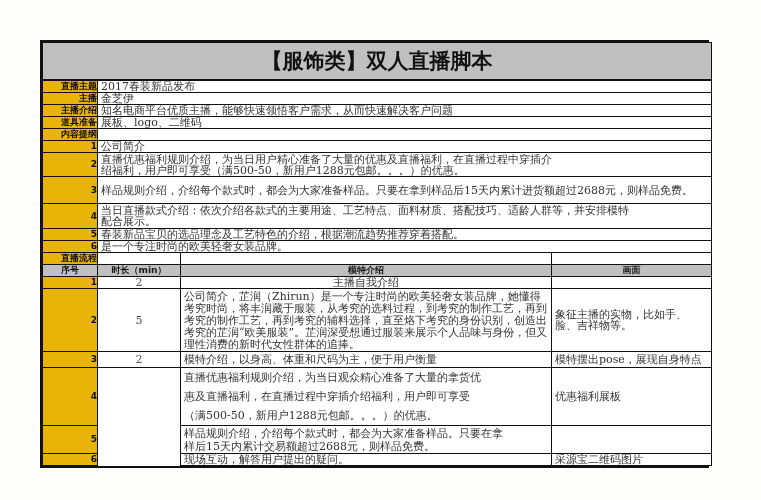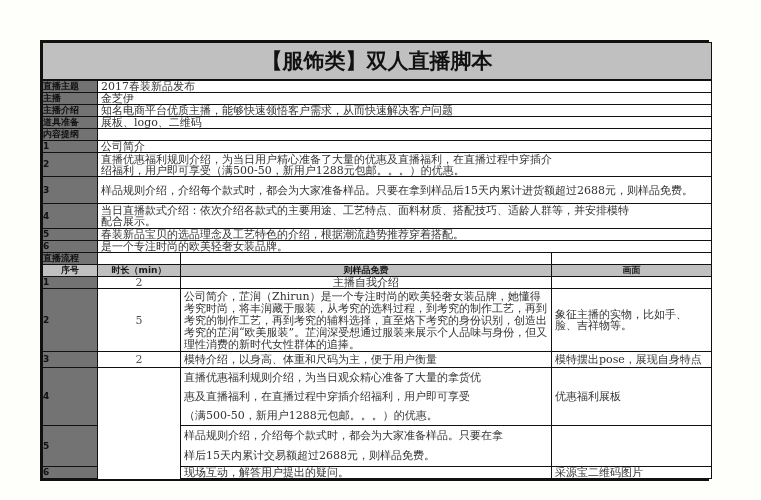--- a/index.html
+++ b/index.html
@@ -7,21 +7,21 @@
       width: 761px; height: 500px; background: #fefefb; position: relative; overflow: hidden;
       font-family: "DejaVu Serif", "Liberation Serif", serif; color: #1a1a1a;
     }
     .sheet {
       position: absolute; left: 40px; top: 40px; width: 669px;
       border: 2px solid #111; box-sizing: border-box; background: #fff;
     }
     table { border-collapse: collapse; width: 100%; table-layout: fixed; }
     td { border: 1.5px solid #111; padding: 0 3px; font-size: 11px; line-height: 11px; vertical-align: middle; overflow: hidden; white-space: nowrap; }
     .title-cell { background: #c0c0c0; height: 36px; text-align: center; font-family: "DejaVu Sans", "Liberation Sans", sans-serif; font-size: 21px; font-weight: bold; color: #111; border-bottom: 2px solid #111; }
-    .lbl { background: #737373; text-align: left; font-family: "DejaVu Sans", "Liberation Sans", sans-serif; font-weight: bold; font-size: 9px; color: #111; padding: 0; }
+    .lbl { background: #eab308; text-align: right; font-family: "DejaVu Sans", "Liberation Sans", sans-serif; font-weight: bold; font-size: 9px; color: #111; padding: 0; }
     .val { background: #fff; color: #333; }
     .wrap { white-space: normal; }
     .center { text-align: center; }
     .hdr { background: #c0c0c0; text-align: center; font-family: "DejaVu Sans", "Liberation Sans", sans-serif; font-weight: bold; font-size: 9px; }
     .noborder-bottom { border-bottom: none; }
     .grey-txt { color: #555; }
   </style>
 </head>
 <body>
 
@@ -86,21 +86,21 @@
 
     <tr style="height:12px">
       <td class="lbl">直播流程</td>
       <td class="val"></td>
       <td class="val"></td>
       <td class="val"></td>
     </tr>
     <tr style="height:12px">
       <td class="hdr">序号</td>
       <td class="hdr">时长（min）</td>
-      <td class="hdr">则样品免费</td>
+      <td class="hdr">模特介绍</td>
       <td class="hdr">画面</td>
     </tr>
 
     <tr style="height:11px">
       <td class="lbl">1</td>
       <td class="val center grey-txt">2</td>
       <td class="val center">主播自我介绍</td>
       <td class="val"></td>
     </tr>
     <tr style="height:58px">
@@ -116,21 +116,21 @@
       <td class="val">模特摆出pose，展现自身特点</td>
     </tr>
     <tr style="height:45px">
       <td class="lbl">4</td>
       <td rowspan="3" class="val center noborder-bottom" style="vertical-align:top"></td>
       <td class="val wrap" style="padding-right:60px;line-height:19px">直播优惠福利规则介绍，为当日观众精心准备了大量的拿货优惠及直播福利，在直播过程中穿插介绍福利，用户即可享受（满500-50，新用户1288元包邮。。。）的优惠。</td>
       <td class="val">优惠福利展板</td>
     </tr>
     <tr style="height:28px">
       <td class="lbl">5</td>
-      <td class="val wrap" style="padding-right:47px;line-height:20px">样品规则介绍，介绍每个款式时，都会为大家准备样品。只要在拿样后15天内累计交易额超过2688元，则样品免费。</td>
+      <td class="val wrap" style="padding-right:47px;line-height:13px">样品规则介绍，介绍每个款式时，都会为大家准备样品。只要在拿样后15天内累计交易额超过2688元，则样品免费。</td>
       <td class="val"></td>
     </tr>
     <tr style="height:12px">
       <td class="lbl">6</td>
       <td class="val">现场互动，解答用户提出的疑问。</td>
       <td class="val">采源宝二维码图片</td>
     </tr>
   </tbody>
     </table>
 </div>

